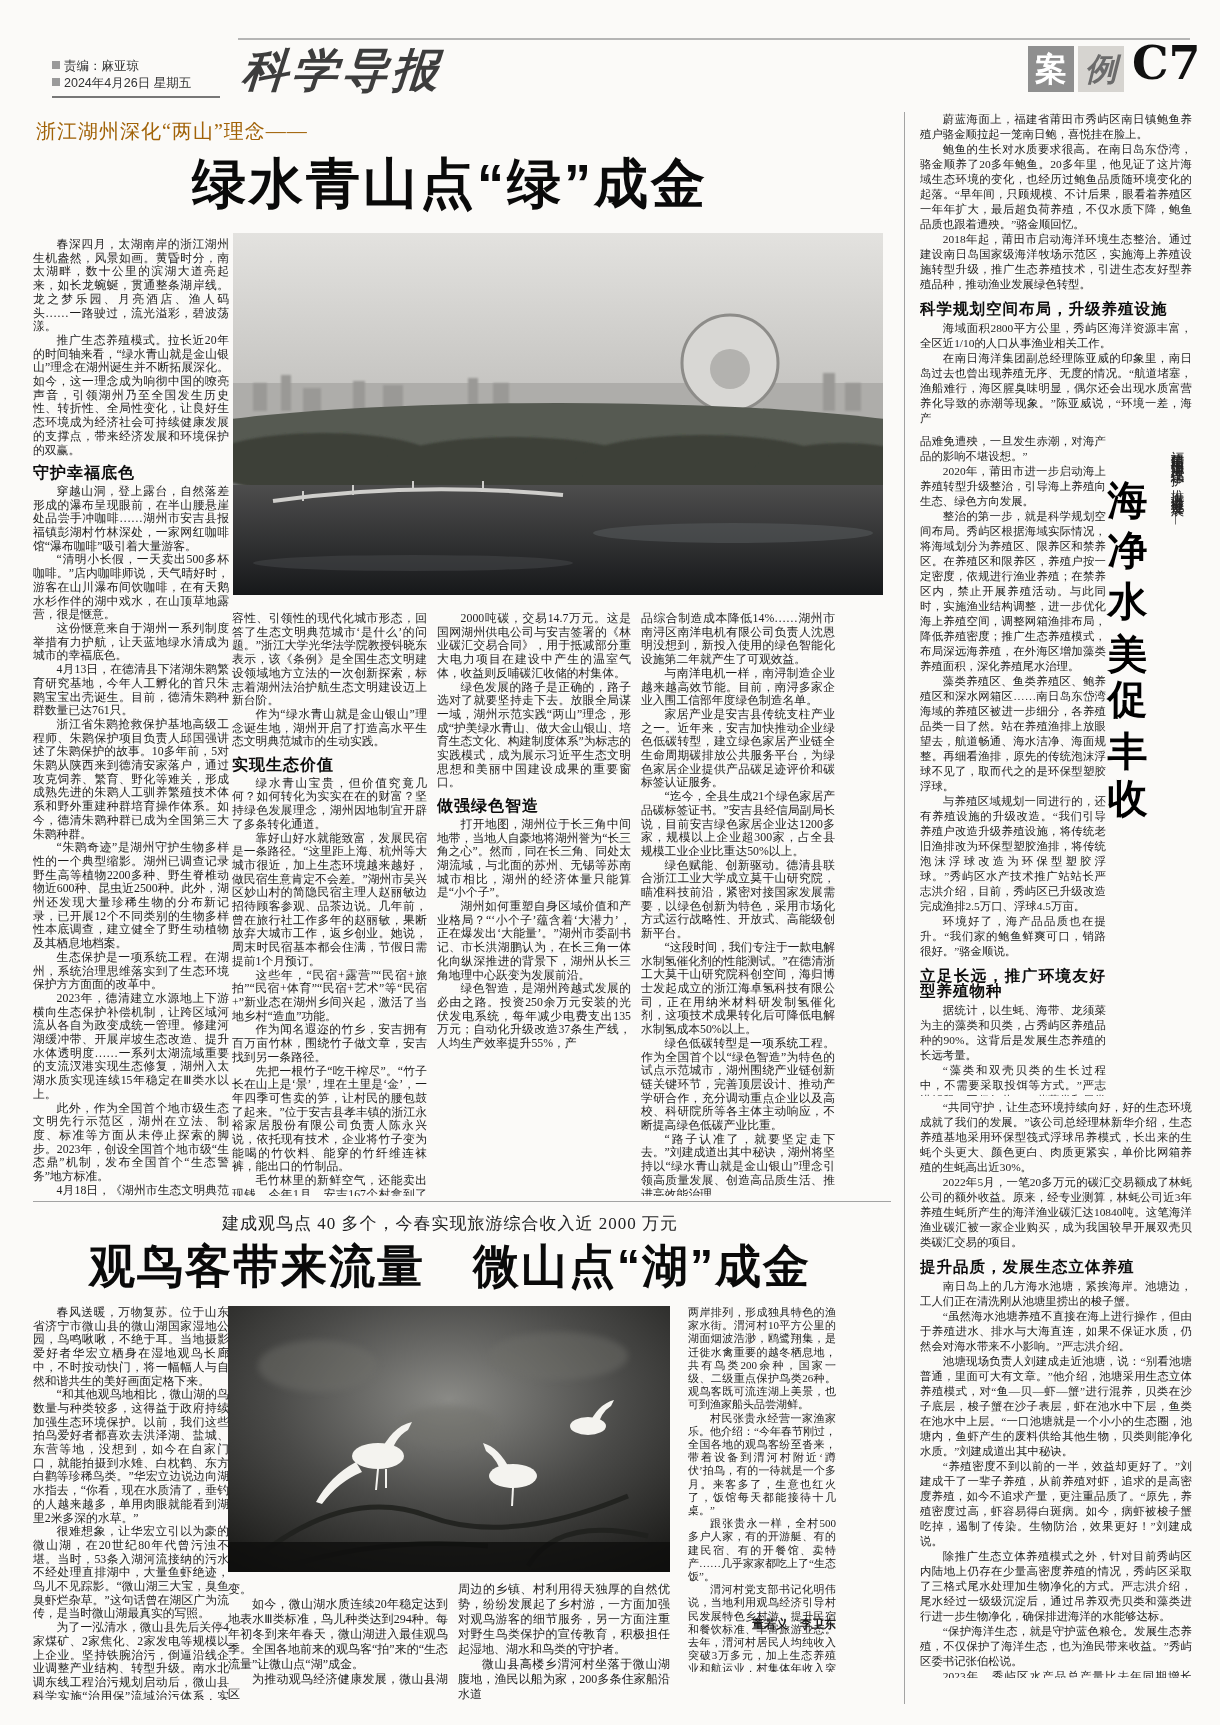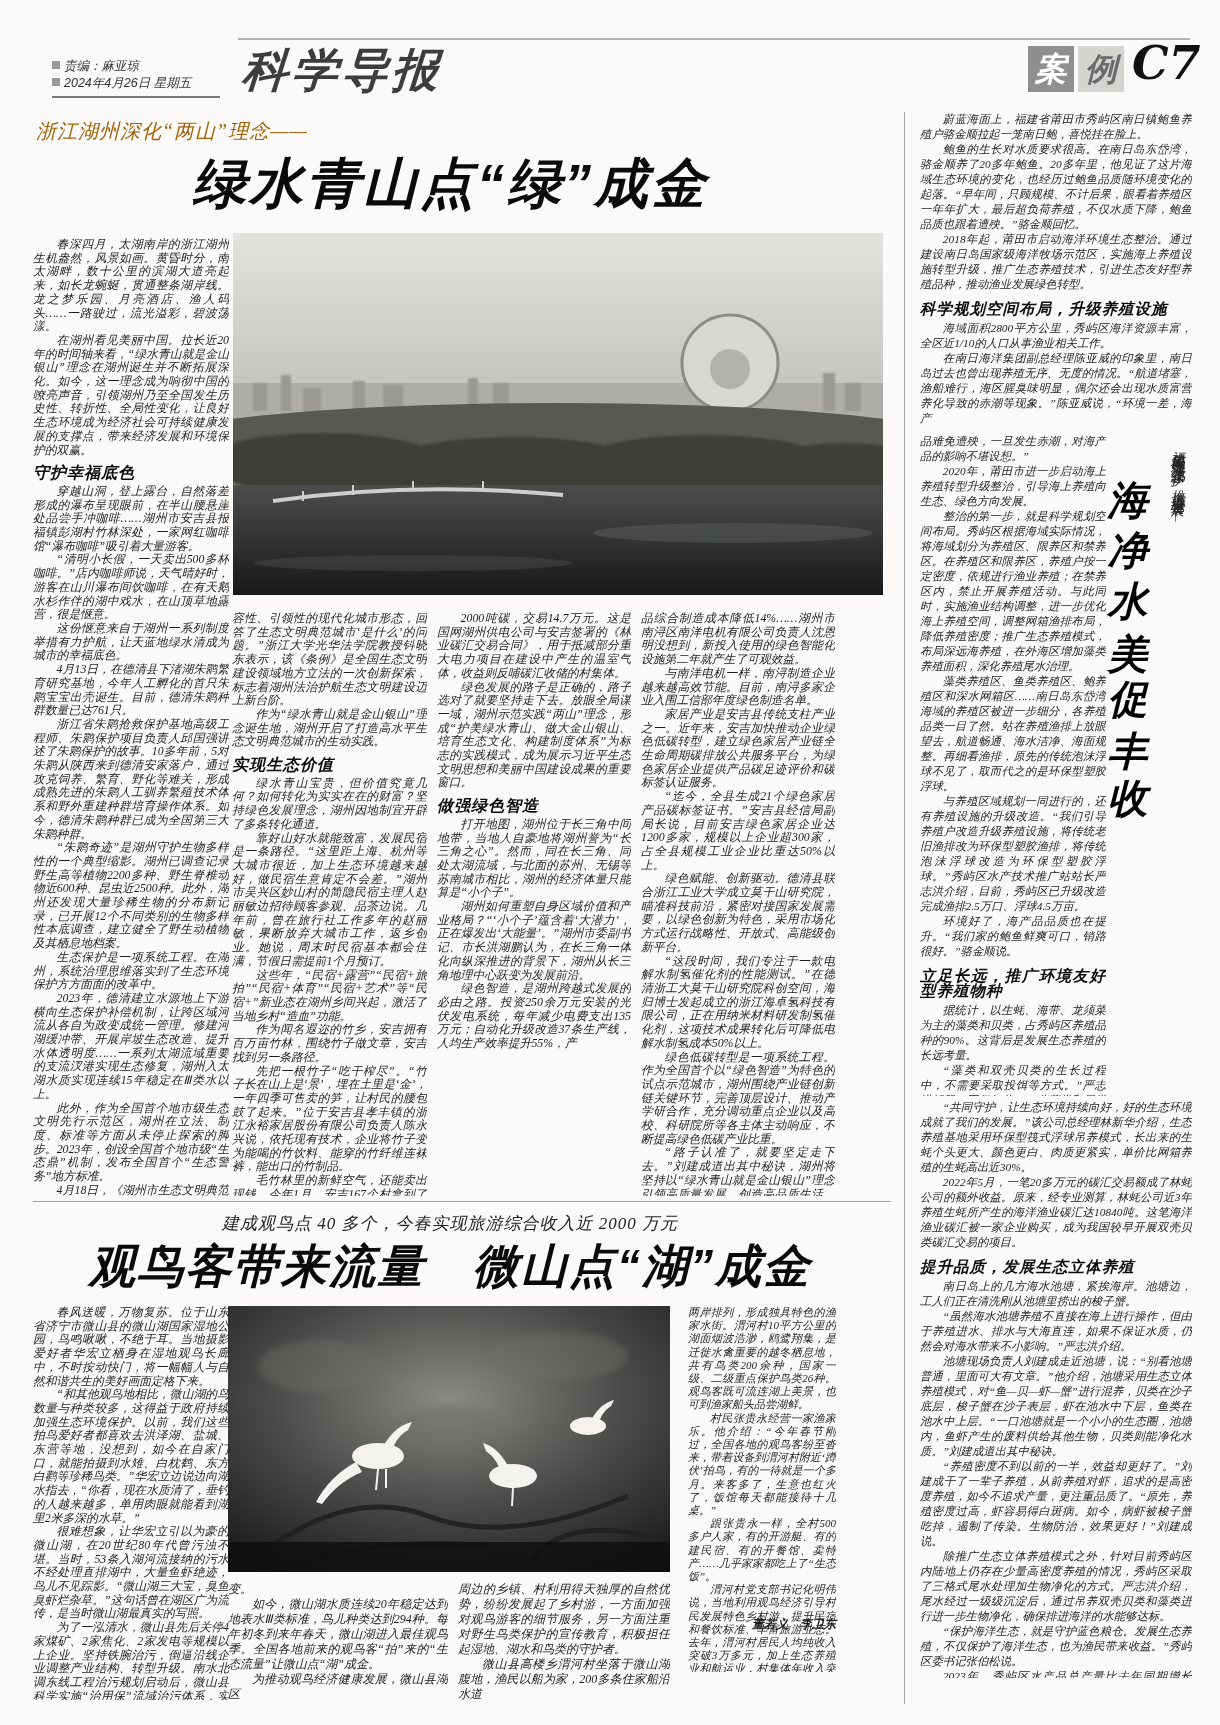--- a/index.html
+++ b/index.html
@@ -1,18 +1,18 @@
 <!DOCTYPE html>
 <html><head>
 <meta charset="utf-8">
 <style>
   html,body{margin:0;padding:0;background:#e8e6e2;}
   .page{position:relative;width:1220px;height:1725px;background:#fbfaf8;margin:0 auto;
         font-family:"Liberation Serif", serif;color:#1c1c1c;overflow:hidden;}
-  .abs{position:absolute;font-style:italic;}
+  .abs{position:absolute;}
   
   .top-rule{left:238px;top:38px;width:952px;height:2px;background:#b5b5b5;}
   .ed-block{left:52px;top:58px;width:175px;font-size:12.5px;line-height:17px;color:#333;
             font-family:"Liberation Sans",sans-serif;}
   .ed-block .sq{display:inline-block;width:8px;height:8px;background:#9a9a9a;margin-right:4px;vertical-align:1px;}
   .ed-rule{left:52px;top:96px;width:168px;height:2px;background:#777;}
   .masthead{left:242px;top:40px;font-size:46px;font-weight:bold;font-style:italic;
             font-family:"DejaVu Serif",serif;color:#3d3d3d;letter-spacing:4px;transform:skewX(-4deg);}
   .badge{width:46px;height:46px;top:46px;text-align:center;line-height:46px;font-weight:bold;
          font-family:"Liberation Sans",sans-serif;font-size:32px;}
@@ -126,21 +126,21 @@
         <line x1="180" y1="256" x2="180" y2="248"></line>
           <line x1="250" y1="256" x2="250" y2="248"></line>
       </g>
       <ellipse cx="500" cy="300" rx="140" ry="10" fill="#5a5d60" opacity="0.5"></ellipse>
       <ellipse cx="180" cy="330" rx="160" ry="8" fill="#505356" opacity="0.4"></ellipse>
     </svg>
   </div>
 
   <div class="abs col m-col1">
       <p class="para">春深四月，太湖南岸的浙江湖州生机盎然，风景如画。黄昏时分，南太湖畔，数十公里的滨湖大道亮起来，如长龙蜿蜒，贯通整条湖岸线。龙之梦乐园、月亮酒店、渔人码头……一路驶过，流光溢彩，碧波荡漾。</p>
-      <p class="para">在湖州看见美丽中国。拉长近20年的时间轴来看，“绿水青山就是金山银山”理念在湖州诞生并不断拓展深化。如今，这一理念成为响彻中国的嘹亮声音，引领湖州乃至全国发生历史性、转折性、全局性变化，让良好生态环境成为经济社会可持续健康发展的支撑点，带来经济发展和环境保护的双赢。</p>
+      <p class="para">推广生态养殖模式。拉长近20年的时间轴来看，“绿水青山就是金山银山”理念在湖州诞生并不断拓展深化。如今，这一理念成为响彻中国的嘹亮声音，引领湖州乃至全国发生历史性、转折性、全局性变化，让良好生态环境成为经济社会可持续健康发展的支撑点，带来经济发展和环境保护的双赢。</p>
       <h3 class="sub">守护幸福底色</h3>
       <p class="para">穿越山洞，登上露台，自然落差形成的瀑布呈现眼前，在半山腰悬崖处品尝手冲咖啡……湖州市安吉县报福镇彭湖村竹林深处，一家网红咖啡馆“瀑布咖啡”吸引着大量游客。</p>
       <p class="para">“清明小长假，一天卖出500多杯咖啡。”店内咖啡师说，天气晴好时，游客在山川瀑布间饮咖啡，在有天鹅水杉作伴的湖中戏水，在山顶草地露营，很是惬意。</p>
       <p class="para">这份惬意来自于湖州一系列制度举措有力护航，让天蓝地绿水清成为城市的幸福底色。</p>
       <p class="para">4月13日，在德清县下渚湖朱鹮繁育研究基地，今年人工孵化的首只朱鹮宝宝出壳诞生。目前，德清朱鹮种群数量已达761只。</p>
       <p class="para">浙江省朱鹮抢救保护基地高级工程师、朱鹮保护项目负责人邱国强讲述了朱鹮保护的故事。10多年前，5对朱鹮从陕西来到德清安家落户，通过攻克饲养、繁育、野化等难关，形成成熟先进的朱鹮人工驯养繁殖技术体系和野外重建种群培育操作体系。如今，德清朱鹮种群已成为全国第三大朱鹮种群。</p>
       <p class="para">“朱鹮奇迹”是湖州守护生物多样性的一个典型缩影。湖州已调查记录野生高等植物2200多种、野生脊椎动物近600种、昆虫近2500种。此外，湖州还发现大量珍稀生物的分布新记录，已开展12个不同类别的生物多样性本底调查，建立健全了野生动植物及其栖息地档案。</p>
       <p class="para">生态保护是一项系统工程。在湖州，系统治理思维落实到了生态环境保护方方面面的改革中。</p>
       <p class="para">2023年，德清建立水源地上下游横向生态保护补偿机制，让跨区域河流从各自为政变成统一管理。修建河湖缓冲带、开展岸坡生态改造、提升水体透明度……一系列太湖流域重要的支流汊港实现生态修复，湖州入太湖水质实现连续15年稳定在Ⅲ类水以上。</p>
       <p class="para">此外，作为全国首个地市级生态文明先行示范区，湖州在立法、制度、标准等方面从未停止探索的脚步。2023年，创设全国首个地市级“生态鼎”机制，发布全国首个“生态警务”地方标准。</p>

